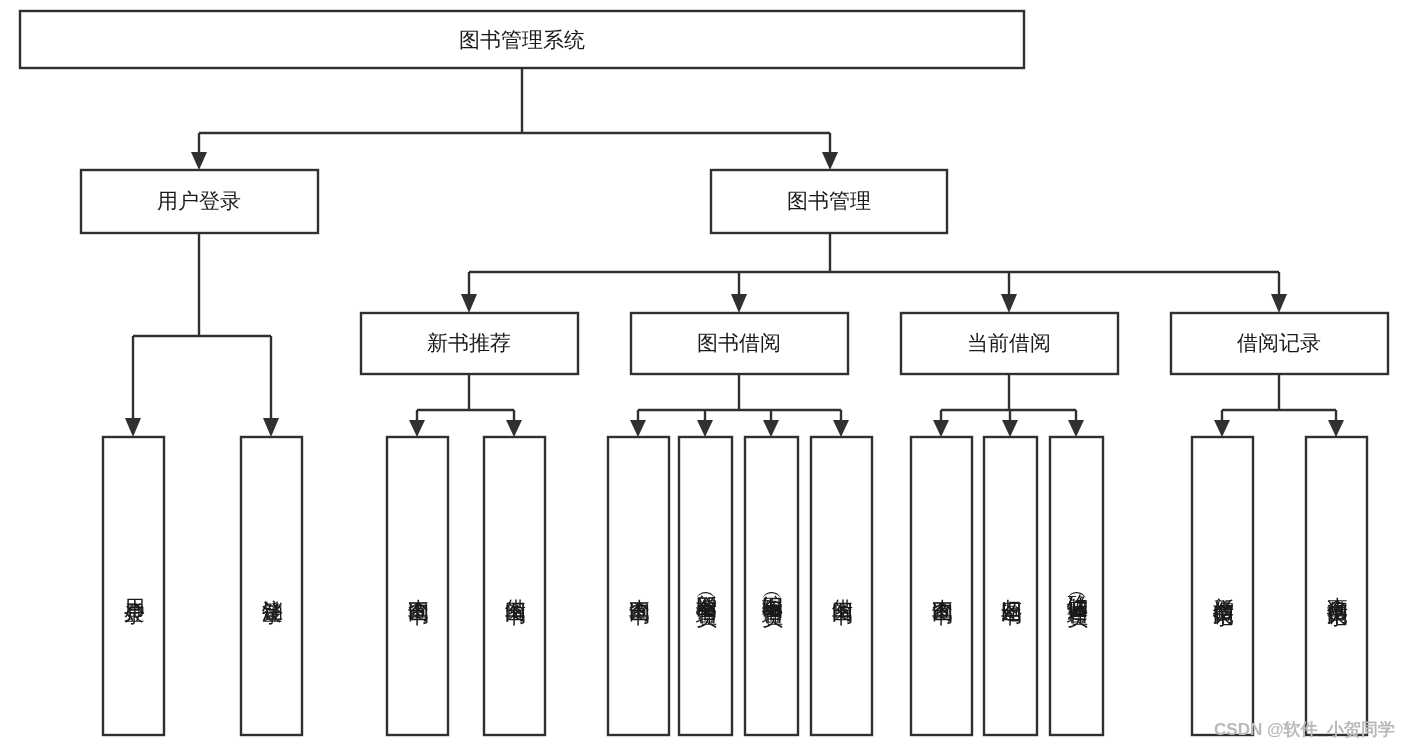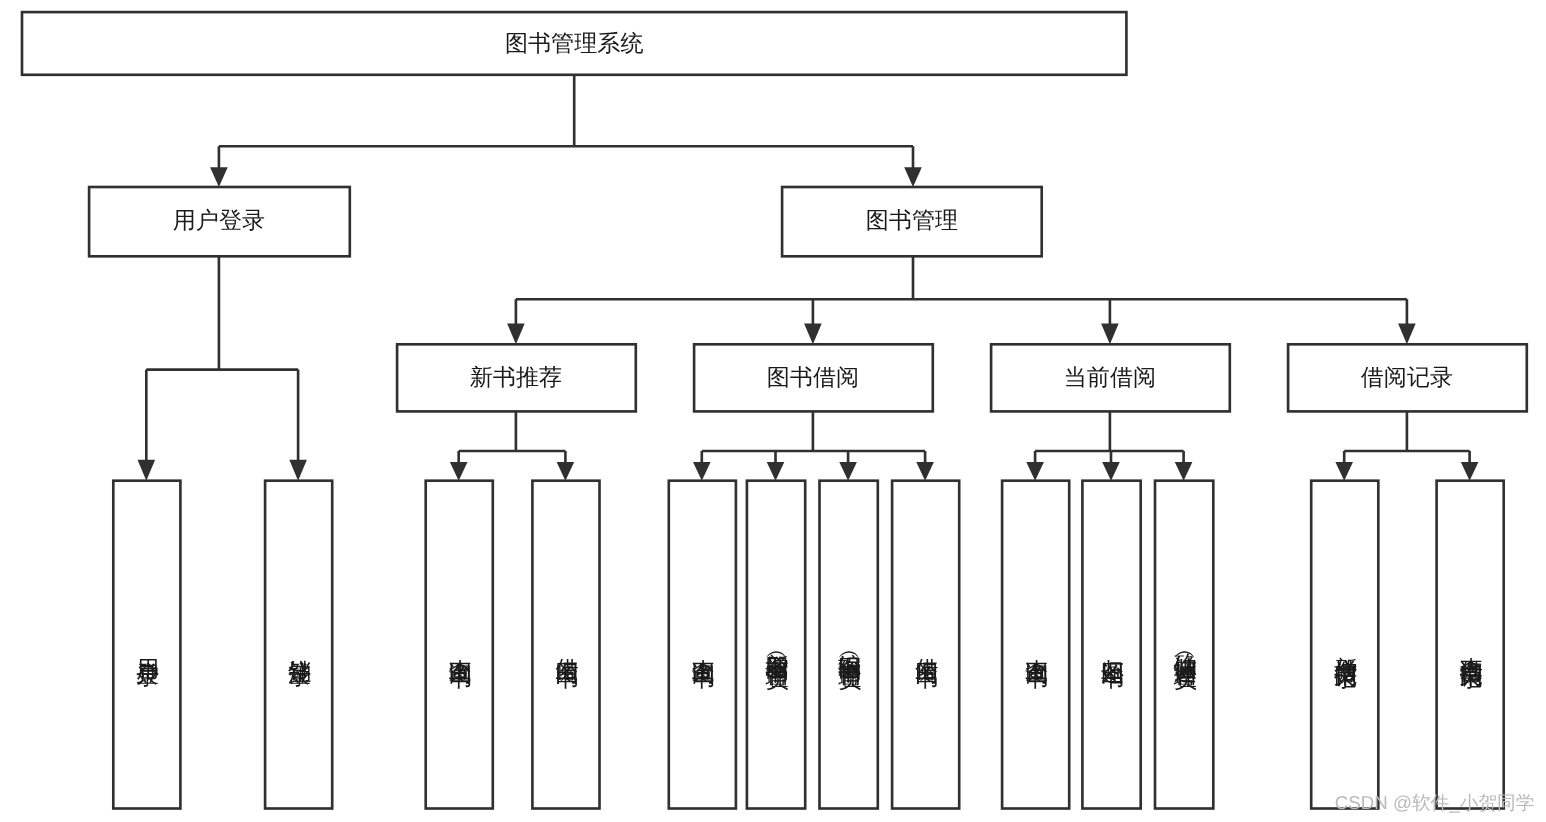--- a/index.html
+++ b/index.html
@@ -60,20 +60,21 @@
   }
   .watermark-text {
     position: absolute;
     right: 10px;
     bottom: 6px;
     font-family: "Liberation Sans", sans-serif;
     font-size: 17px;
     color: #b9b9b9;
     white-space: nowrap;
     user-select: none;
+    font-weight: bold;
   }
 </style>
 </head>
 <body>
 
 <div id="diagram-root">
 
   <svg class="tree-canvas" viewBox="0 0 1405 747" xmlns="http://www.w3.org/2000/svg">
 
     <defs>

